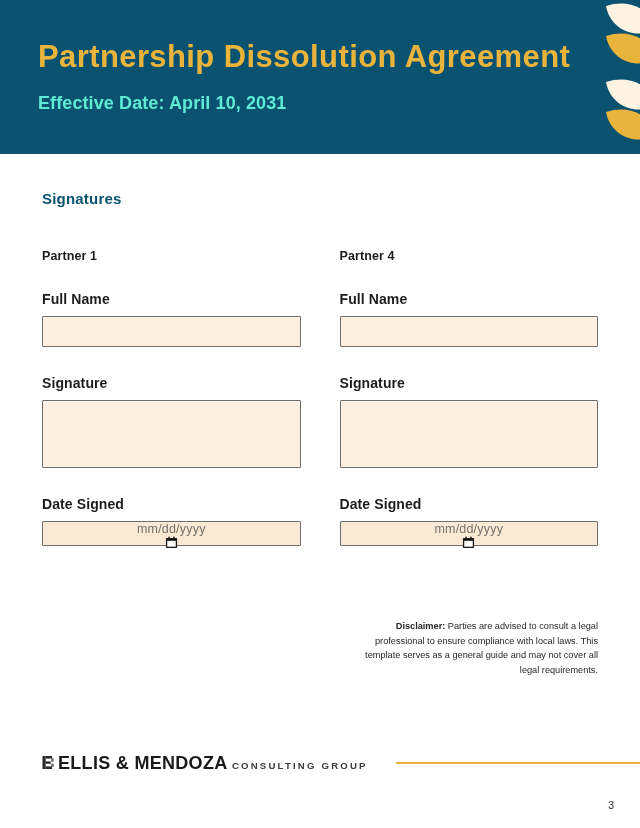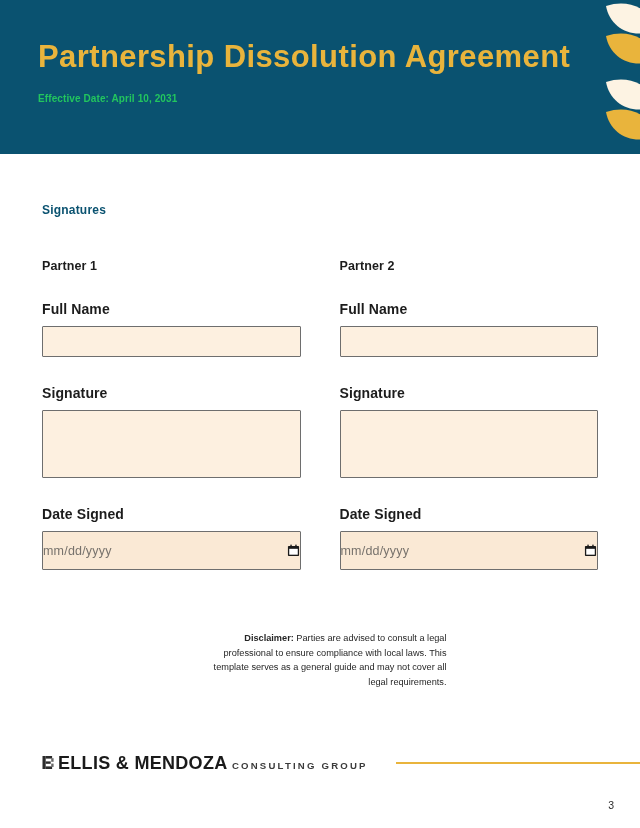--- a/index.html
+++ b/index.html
@@ -40,45 +40,45 @@
     margin: 0;
     font-size: 31px;
     line-height: 38px;
     font-weight: bold;
     letter-spacing: 0.4px;
     color: #e9b43c;
     white-space: nowrap;
   }
   .doc-subtitle {
     margin: 17px 0 0 0;
-    font-size: 10px;
-    font-weight: bold;
-    color: #22c55e;
+    font-size: 18px;
+    font-weight: bold;
+    color: #5eead4;
     letter-spacing: 0.1px;
   }
 
   
   .petals {
     position: absolute;
     right: 0;
     top: 0;
     width: 80px;
     height: 154px;
     pointer-events: none;
   }
 
   
   .content {
     position: relative;
     padding: 0 42px;
   }
   .section-title {
     margin: 0;
-    padding-top: 49px;
-    font-size: 12px;
+    padding-top: 36px;
+    font-size: 15px;
     font-weight: bold;
     color: #0a5270;
     letter-spacing: 0.2px;
   }
 
   .columns {
     display: flex;
     margin-top: 42px;
     gap: 39px;
   }
@@ -97,21 +97,21 @@
     font-size: 14px;
     font-weight: bold;
     color: #1c1c1c;
     margin: 0 0 9px 0;
     letter-spacing: 0.1px;
   }
   .field-group {
     margin-bottom: 28px;
   }
   .field-group:last-child {
-    margin-bottom: 0;
+    margin-bottom: 12px;
   }
 
   .text-input {
     display: block;
     box-sizing: border-box;
     width: 100%;
     height: 31px;
     background: #fdf0e0;
     border: 1px solid #6e6e6e;
     border-radius: 1px;
@@ -135,46 +135,47 @@
     color: #3a3a3a;
     padding: 7px 9px;
     outline: none;
   }
 
   
   .date-input {
     position: relative;
     box-sizing: border-box;
     width: 100%;
-    height: 39px;
+    height: 25px;
     background: #fae9d5;
     border: 1px solid #6e6e6e;
     border-radius: 1px;
     display: flex;
     align-items: center;
-    padding: 0 0;
+    padding: 0 18px;
     cursor: text;
+    flex-direction: column;
   }
   .date-placeholder {
     font-size: 12.5px;
     color: #77726c;
     letter-spacing: 0.2px;
     flex: 1 1 auto;
   }
   .cal-icon {
     flex: 0 0 auto;
     width: 13px;
     height: 13px;
     display: block;
   }
 
   
   .disclaimer-wrap {
     display: flex;
-    justify-content: center;
+    justify-content: flex-end;
     margin-top: 52px;
   }
   .disclaimer {
     width: 253px;
     text-align: right;
     font-size: 9.2px;
     line-height: 14.6px;
     color: #262626;
     font-family: "Liberation Sans", sans-serif;
   }
@@ -287,21 +288,21 @@
               <rect x="1" y="2.2" width="12" height="10.6" rx="0.8" fill="#1a1a1a"></rect>
               <rect x="2.4" y="5.2" width="9.2" height="6.3" fill="#ffffff"></rect>
               <rect x="3.6" y="0.7" width="1.5" height="2.6" fill="#1a1a1a"></rect>
               <rect x="8.9" y="0.7" width="1.5" height="2.6" fill="#1a1a1a"></rect>
             </svg>
           </div>
         </div>
       </div>
 
       <div class="column">
-        <div class="partner-title">Partner 2</div>
+        <div class="partner-title">Partner 4</div>
 
         <div class="field-group">
           <div class="field-label">Full Name</div>
           <input class="text-input" type="text" placeholder="" style="">
         </div>
 
         <div class="field-group">
           <div class="field-label">Signature</div>
           <textarea class="sig-area" placeholder="" style=""></textarea>
         </div>

